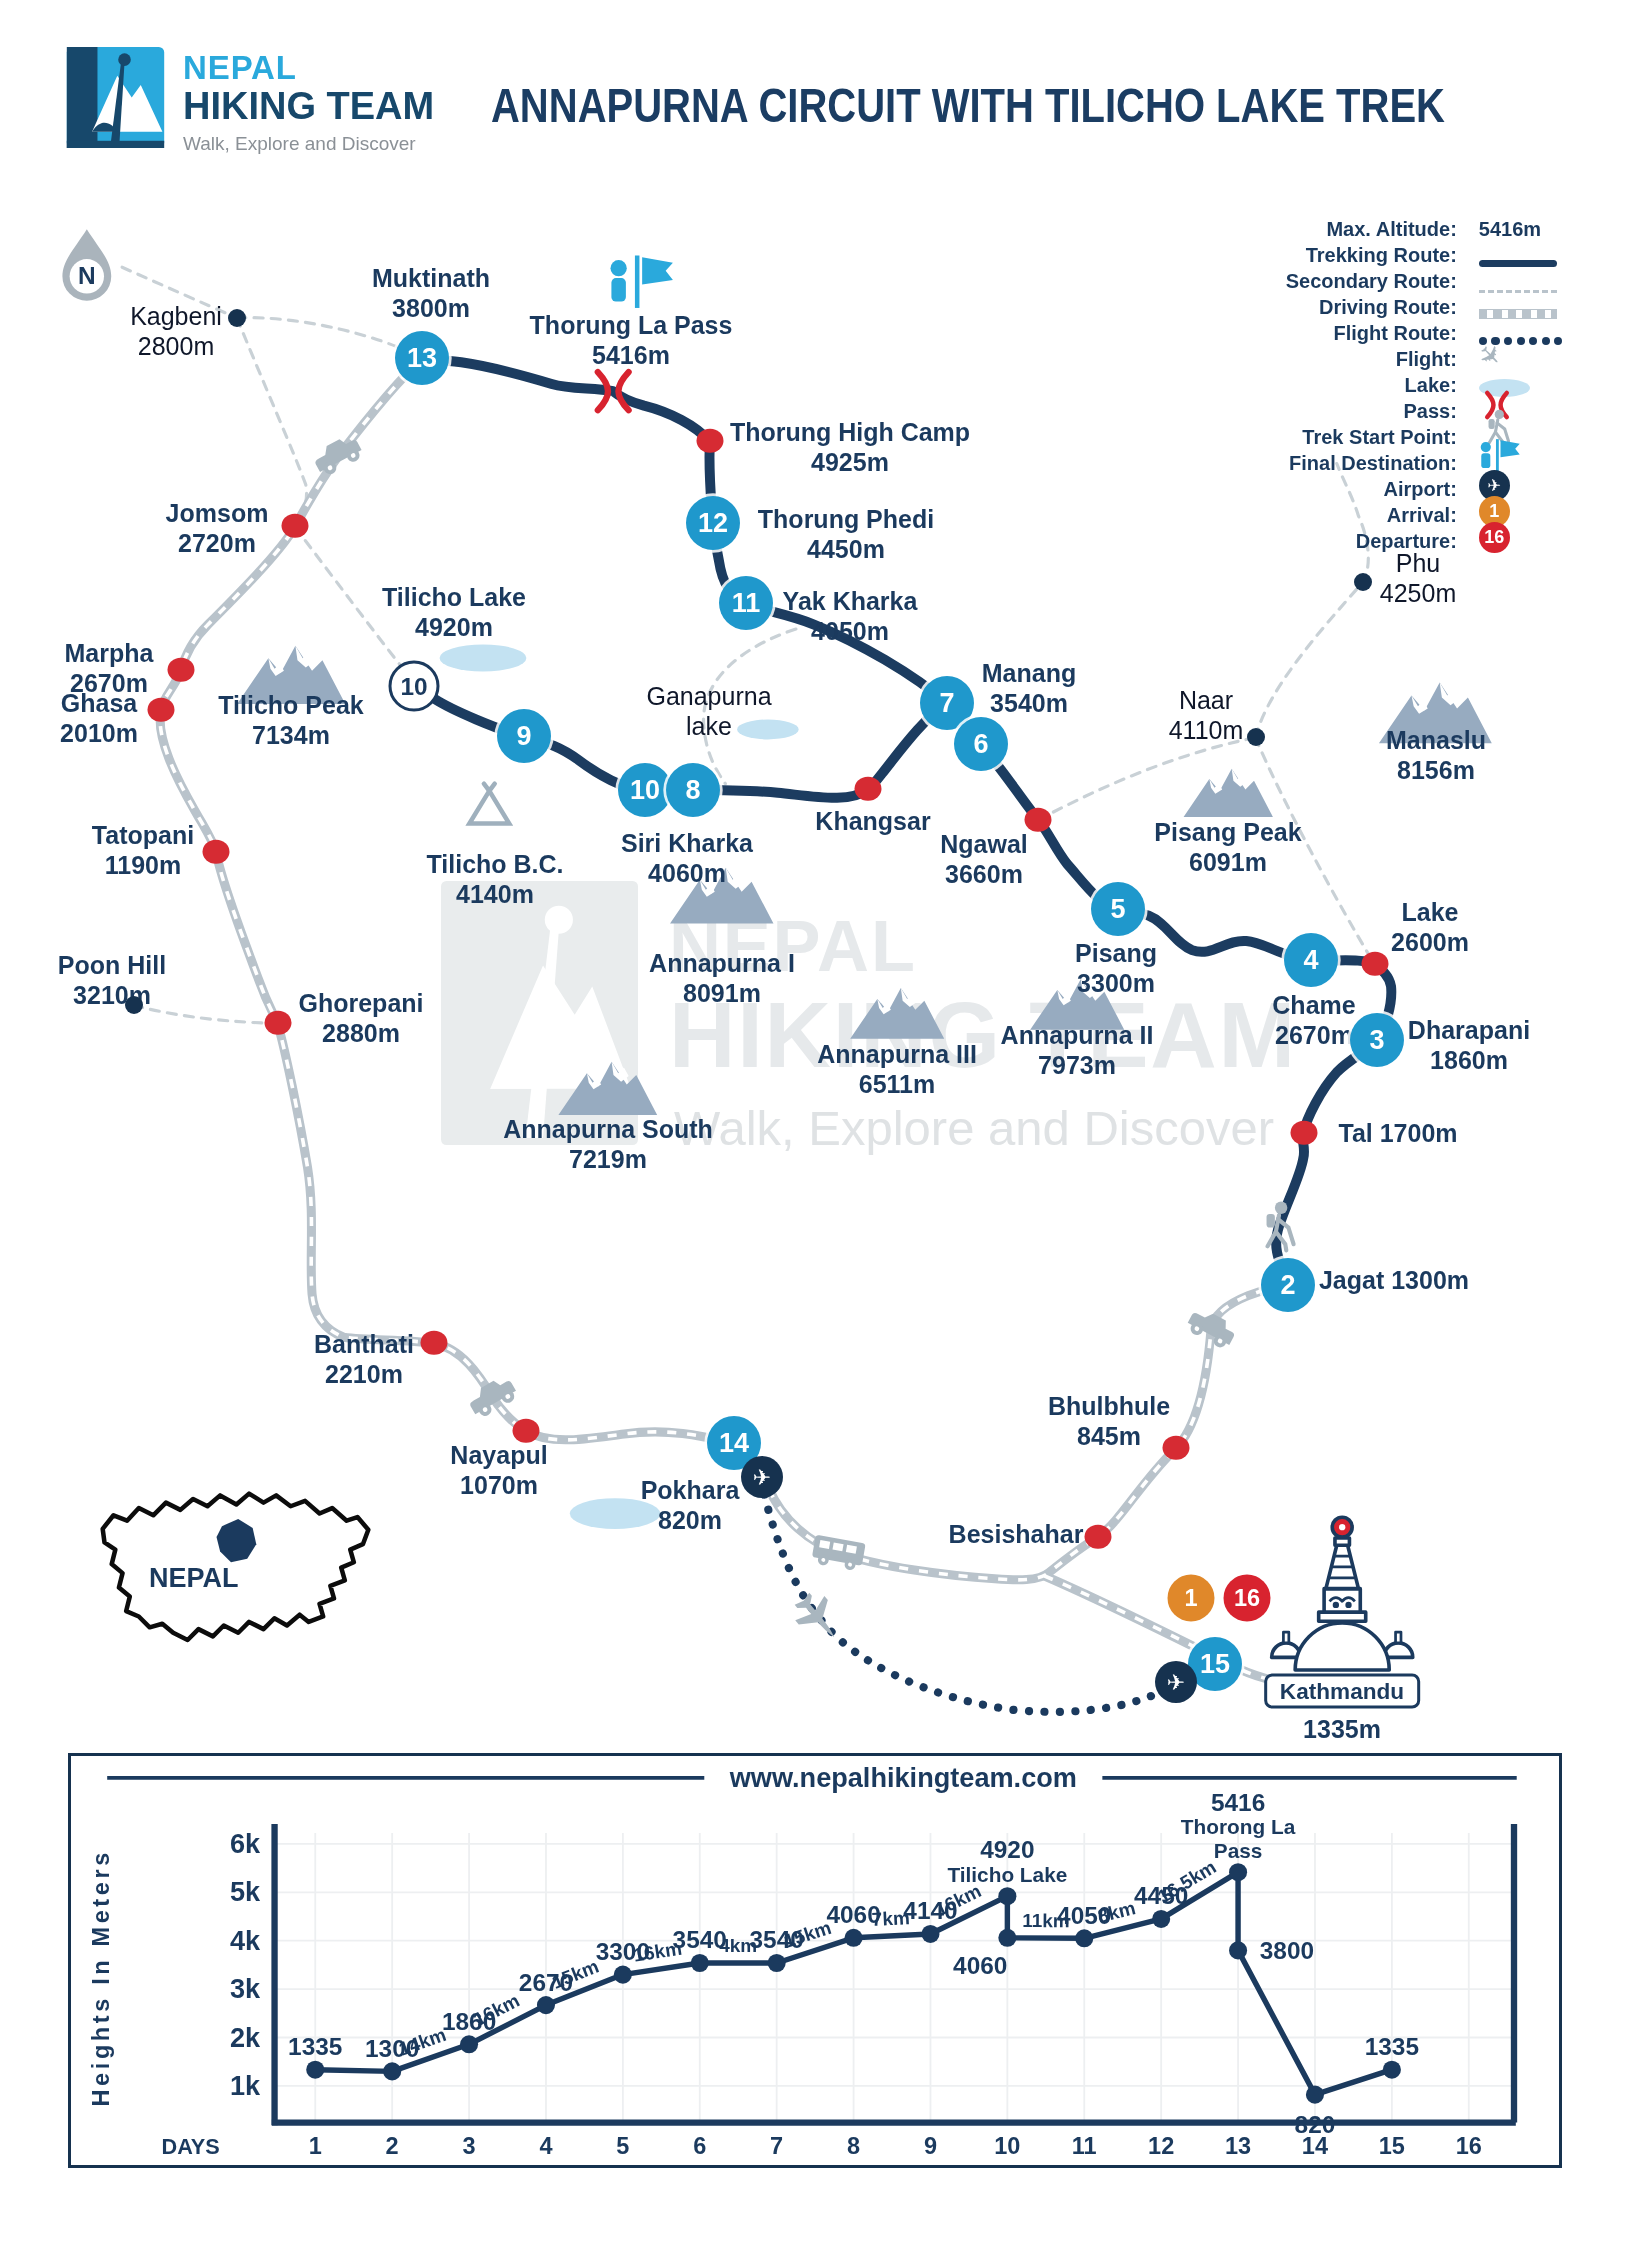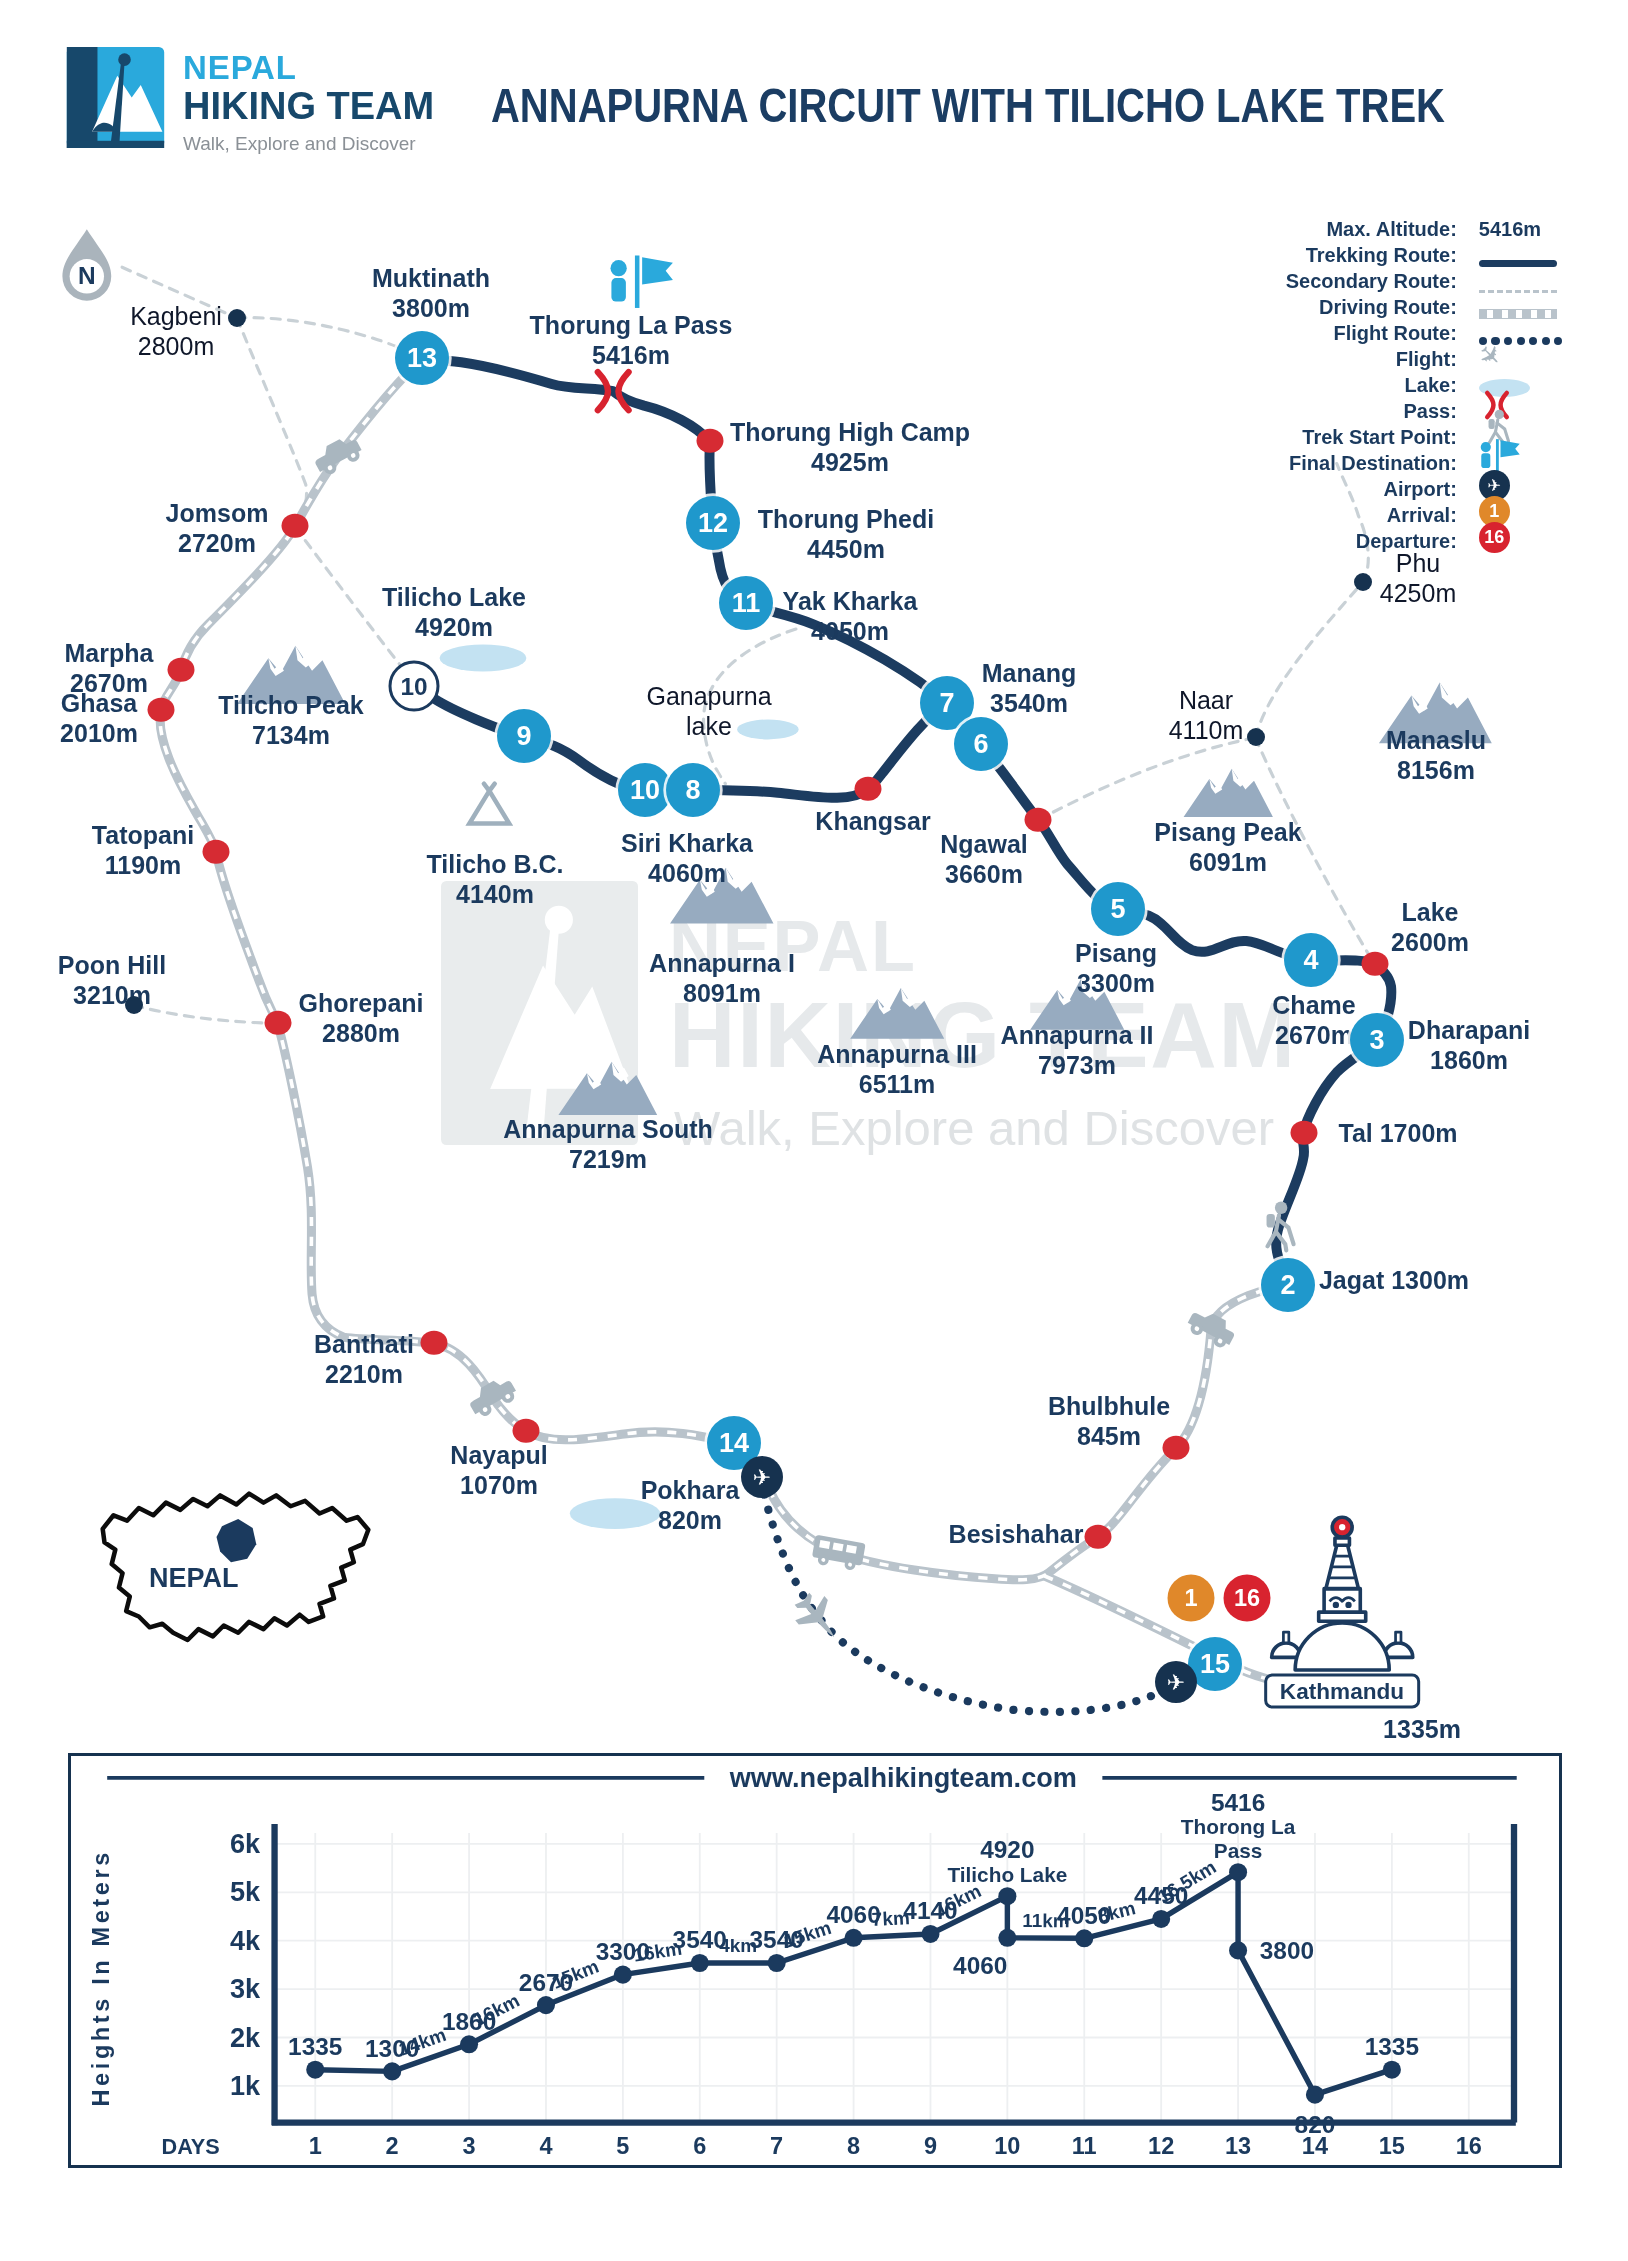--- a/index.html
+++ b/index.html
@@ -381,21 +381,21 @@
         <div>Nayapul</div>
         <div>1070m</div>
       </div>
       <div class="maplabel" style="left: 690px; top: 1505px;">
         <div>Pokhara</div>
         <div>820m</div>
       </div>
       <div class="maplabel boxed" style="left: 1342px; top: 1691px;">
         <div>Kathmandu</div>
       </div>
-      <div class="maplabel" style="left: 1422px; top: 1729px;">
+      <div class="maplabel" style="left: 1342px; top: 1729px;">
         <div>1335m</div>
       </div>
       <div class="dot red" style="left: 295px; top: 526px;"></div>
       <div class="dot red" style="left: 181px; top: 670px;"></div>
       <div class="dot red" style="left: 161px; top: 710px;"></div>
       <div class="dot red" style="left: 216px; top: 852px;"></div>
       <div class="dot red" style="left: 278px; top: 1023px;"></div>
       <div class="dot red" style="left: 710px; top: 441px;"></div>
       <div class="dot red" style="left: 868px; top: 789px;"></div>
       <div class="dot red" style="left: 1038px; top: 820px;"></div>

